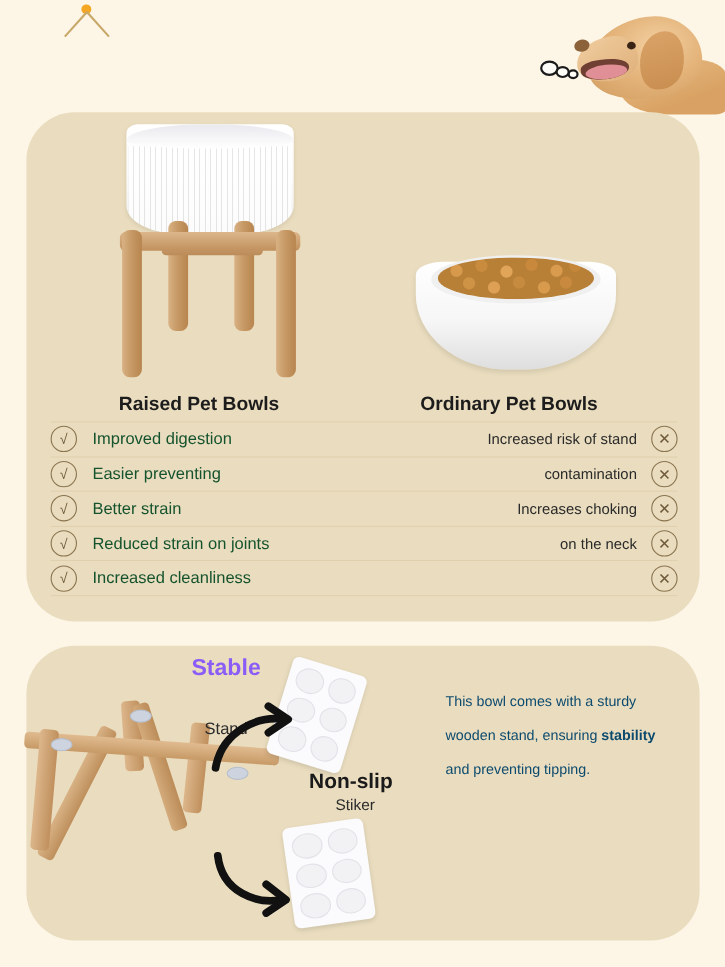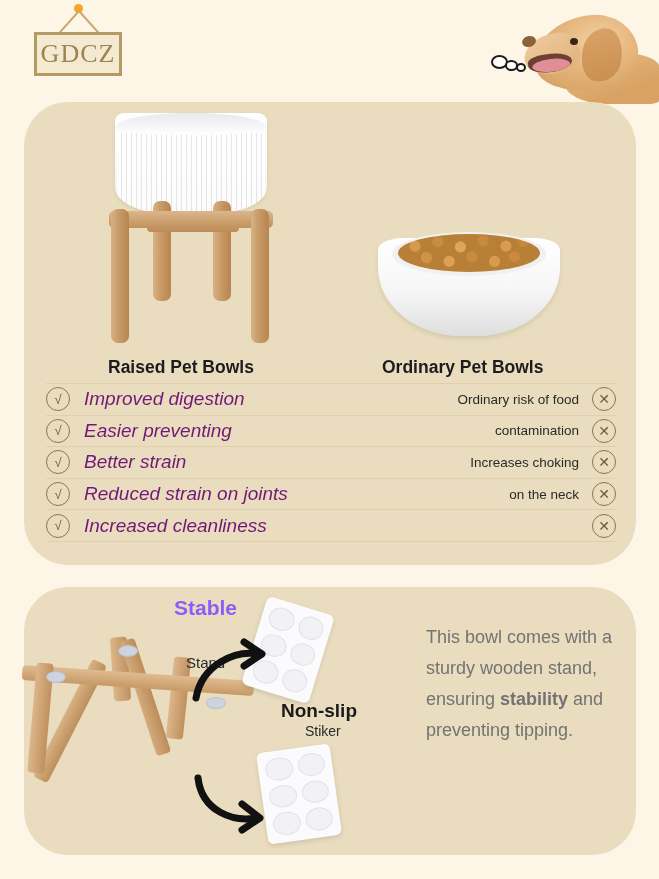--- a/index.html
+++ b/index.html
@@ -107,21 +107,21 @@
   .cap-left{left:108px;top:357px;}
   .cap-right{left:382px;top:357px;}
 
   
   .table{position:absolute;left:46px;top:383px;width:570px;}
   .trow{position:relative;height:30.6px;border-bottom:1px solid #e0d0ae;display:flex;align-items:center;}
   .trow:first-child{border-top:1px solid #e0d0ae;}
   .mark{width:22px;height:22px;border-radius:50%;border:1.6px solid #8a7450;
     display:flex;align-items:center;justify-content:center;font-size:13px;color:#6e5a3a;flex:none;}
   .mark.x{font-size:14px;}
-  .pro{flex:1;padding-left:14px;font-size:19px;color:#701a75;font-style:italic;}
+  .pro{flex:1;padding-left:14px;font-size:15px;color:#14532d;}
   .con{flex:1;text-align:right;padding-right:13px;font-size:13.5px;color:#2a2a2a;}
 
   
   .stand-photo{position:absolute;left:10px;top:615px;width:230px;height:200px;}
   .beam{position:absolute;border-radius:4px;background:linear-gradient(180deg,#e0bb90,#c79a66);}
   .beam.b-long{left:12px;top:58px;width:232px;height:15px;transform:rotate(4deg);}
   .beam.b-cross{left:52px;top:40px;width:16px;height:132px;transform:rotate(27deg);
     background:linear-gradient(90deg,#d8b285,#be8f5c);}
   .beam.b-cross2{left:128px;top:22px;width:15px;height:120px;transform:rotate(-18deg);
     background:linear-gradient(90deg,#d4ab7c,#bb8c58);}
@@ -139,37 +139,34 @@
   .nonslip-t{position:absolute;left:281px;top:700px;font-size:19px;font-weight:bold;color:#1a1a1a;}
   .nonslip-s{position:absolute;left:305px;top:723px;font-size:14px;color:#2b2b2b;}
 
   .sticker{position:absolute;background:#fbfbfd;border-radius:6px;box-shadow:0 2px 5px rgba(0,0,0,.12);}
   .sticker.s-top{left:253px;top:604px;width:70px;height:92px;transform:rotate(17deg);}
   .sticker.s-bot{left:262px;top:748px;width:74px;height:92px;transform:rotate(-8deg);}
   .sticker .pads{position:absolute;inset:7px;display:grid;grid-template-columns:1fr 1fr;grid-template-rows:1fr 1fr 1fr;gap:5px;}
   .sticker .pads i{display:block;border-radius:50%;background:#f2f2f5;border:1px solid #e2e2e8;}
 
   .arrow{position:absolute;}
-  .desc{position:absolute;left:426px;top:622px;width:215px;font-size:18px;line-height:31px;color:#737373;}
+  .desc{position:absolute;left:405px;top:622px;width:215px;font-size:13px;line-height:31px;color:#0c4a6e;}
   .desc b{font-weight:bold;}
 </style>
 </head>
 <body>
 
 <div class="stage">
 
   <div class="header">
 
     <div class="logo">
       <div class="hook"></div>
       <div class="s1"></div>
       <div class="s2"></div>
-      <div class="plate">
-        <span>GDCZ</span>
-      </div>
     </div>
 
     <div class="dot d1"></div>
     <div class="dot d2"></div>
     <div class="dot d3"></div>
 
     <div class="dog">
       <div class="body"></div>
       <div class="head"></div>
       <div class="ear"></div>
@@ -205,21 +202,21 @@
     <div class="food"></div>
   </div>
 
   <div class="cap cap-left">Raised Pet Bowls</div>
   <div class="cap cap-right">Ordinary Pet Bowls</div>
 
   <div class="table" id="compare-table">
       <div class="trow">
         <div class="mark">√</div>
         <div class="pro">Improved digestion</div>
-        <div class="con">Ordinary risk of food</div>
+        <div class="con">Increased risk of stand</div>
         <div class="mark x">✕</div>
       </div>
       <div class="trow">
         <div class="mark">√</div>
         <div class="pro">Easier preventing</div>
         <div class="con">contamination</div>
         <div class="mark x">✕</div>
       </div>
       <div class="trow">
         <div class="mark">√</div>

